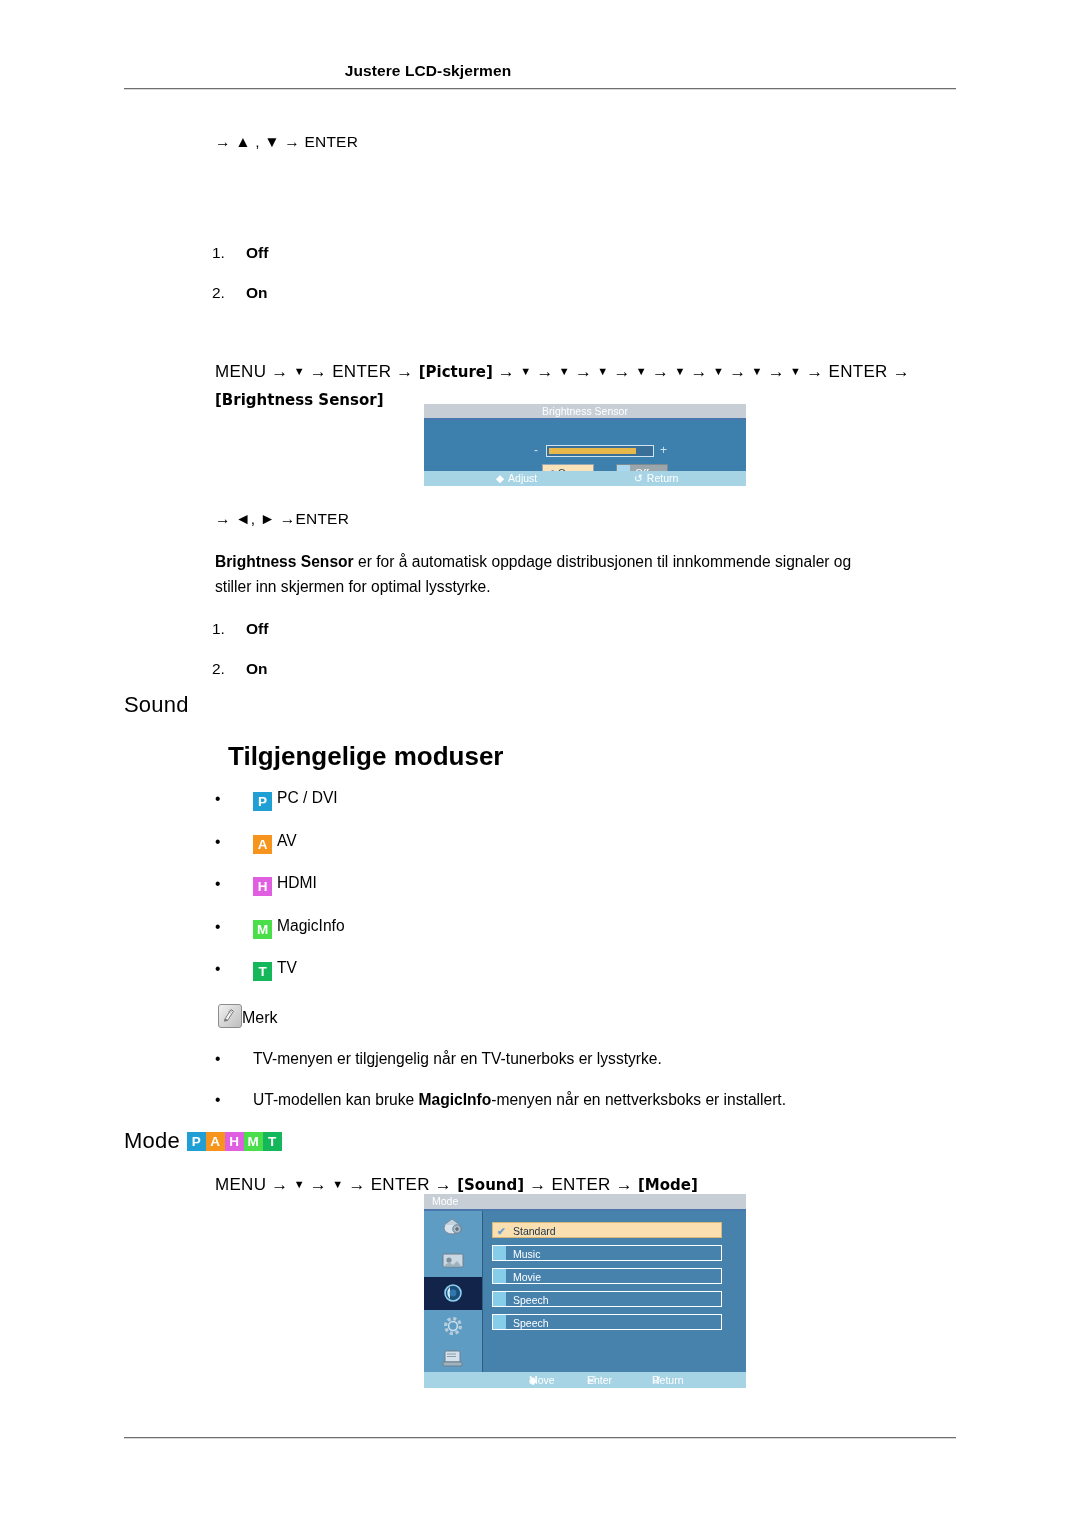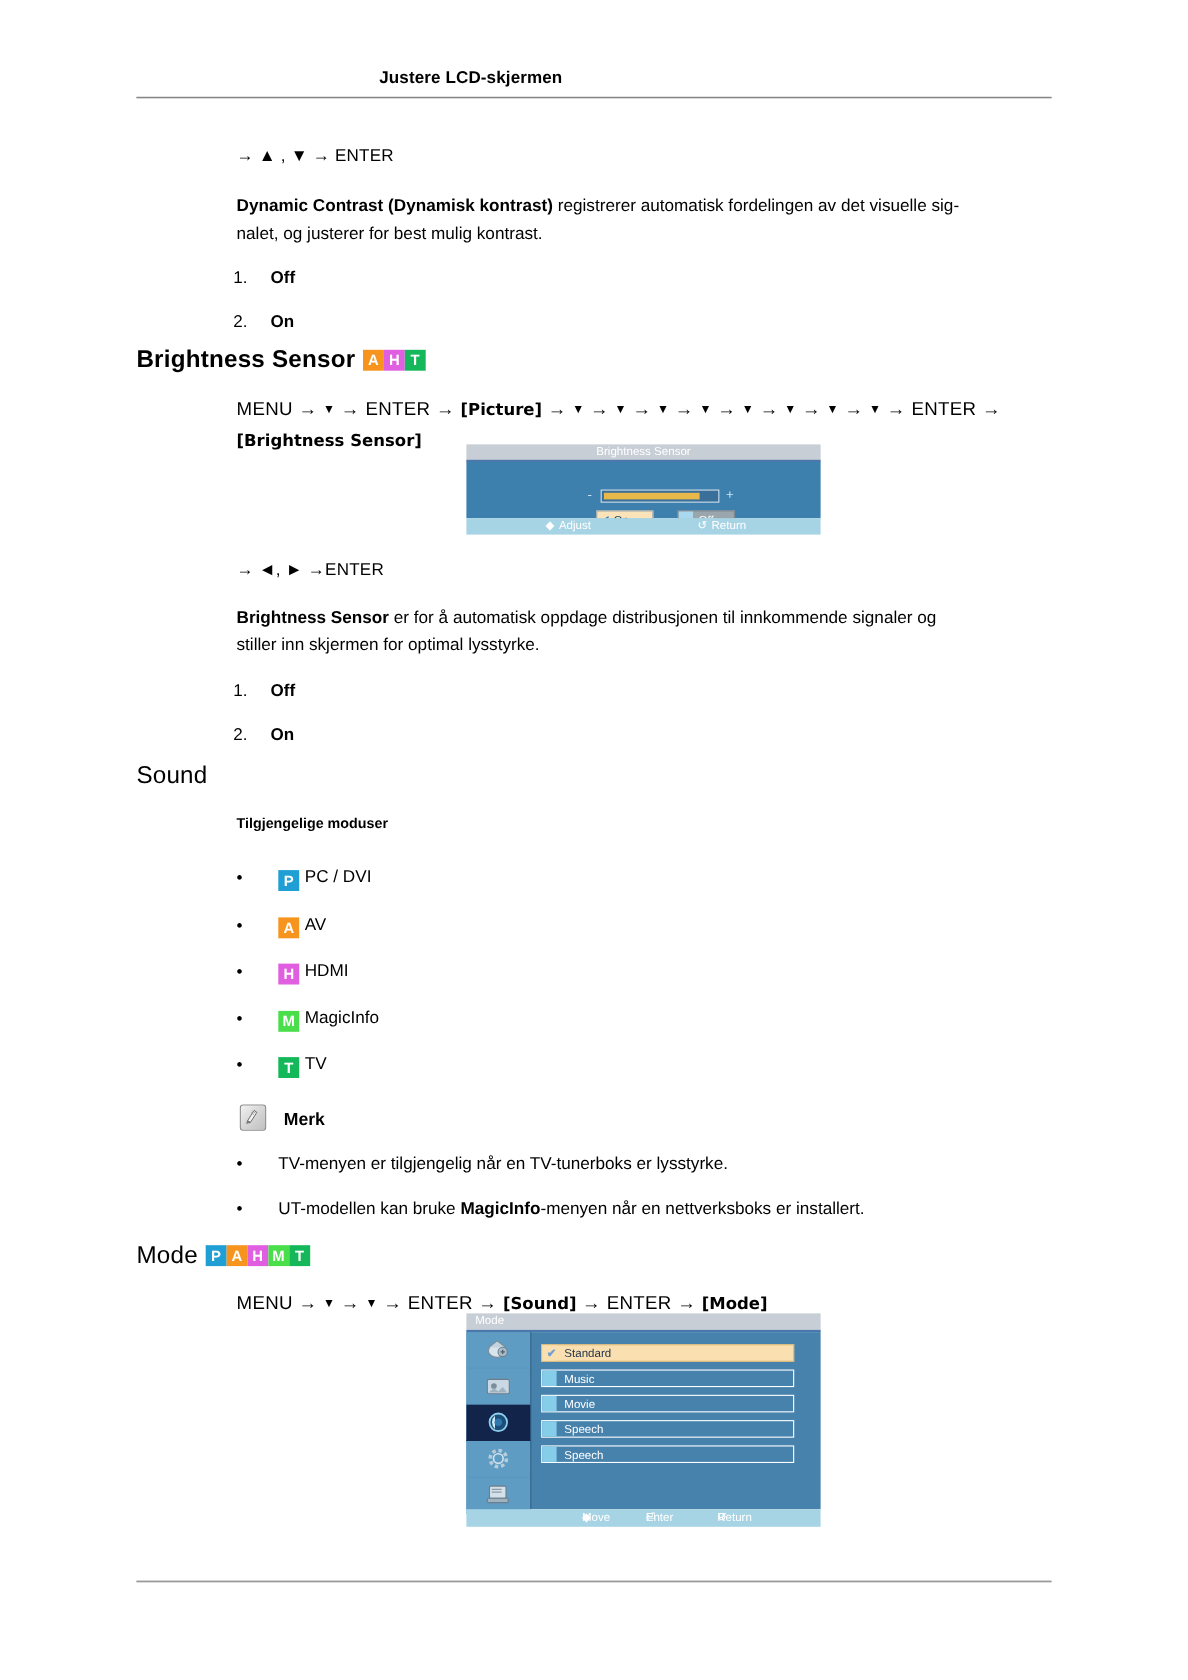--- a/index.html
+++ b/index.html
@@ -45,21 +45,21 @@
   .numlist .n{display:inline-block;width:34px;}
   .numlist .v{font-weight:bold;}
 
   
   .h1{
     font-size:22px;font-weight:normal;letter-spacing:.2px;
     white-space:nowrap;
   }
   .h1.bold{font-weight:bold;}
   .h2{
-    font-size:13px;font-weight:bold;white-space:nowrap;
+    font-size:26px;font-weight:bold;white-space:nowrap;margin-left:13px;
   }
 
   
   .badges{display:inline-block;vertical-align:2px;margin-left:7px;white-space:nowrap;font-size:0;}
   .badge{
     display:inline-block;
     width:19px;height:19px;
     line-height:19px;
     text-align:center;
     font-size:13.5px;
@@ -84,21 +84,21 @@
   
   .merk{position:absolute;white-space:nowrap;}
   .merk .mi{
     display:inline-block;width:22px;height:22px;vertical-align:-5px;
     border-radius:3px;
     background:linear-gradient(135deg,#f2f2f2 0%,#d9d9d9 45%,#bfbfbf 100%);
     border:1px solid #8d8d8d;
     position:relative;
   }
   .merk .mi svg{position:absolute;left:2px;top:2px;}
-  .merk .ml{font-size:16px;font-weight:bold;margin-left:16px;}
+  .merk .ml{font-size:16px;font-weight:normal;margin-left:0;}
 
   
   .path{
     position:absolute;
     font-size:17px;
     letter-spacing:.3px;
     line-height:27px;
   }
   .path .arr{font-size:17px;}
   .path .dn{font-size:11px;vertical-align:2px;}
@@ -218,33 +218,26 @@
 </head>
 <body>
 
 <div class="page">
 
   <div class="running-head">Justere LCD-skjermen</div>
   <div class="rule rule-top"></div>
 
   <div class="blk keyline" style="left:215px;top:133px;">→ ▲ , ▼ → ENTER</div>
 
-  <div class="blk para" style="left:215px;top:175px;width:742px;">
-    <span style="font-weight:bold;">Dynamic Contrast (Dynamisk kontrast)</span><span> registrerer automatisk fordelingen av det visuelle sig-</span><br>
-    <span>nalet, og justerer for best mulig kontrast.</span>
-  </div>
 
   <div class="blk numlist" style="left:212px;top:233px;">
     <div><span class="n">1.</span><span class="v">Off</span></div>
     <div><span class="n">2.</span><span class="v">On</span></div>
   </div>
 
-  <div class="blk h1 bold" style="left:124px;top:314px;">
-    <span>Brightness Sensor</span><span class="badges" id="bs-badges"><span class="badge" style="background: rgb(247, 148, 30);">A</span><span class="badge" style="background: rgb(224, 95, 224);">H</span><span class="badge" style="background: rgb(20, 184, 90);">T</span></span>
-  </div>
 
   <div class="path" style="left:215px;top:358px;width:760px;" id="bs-path"><span>MENU</span><span class="arr"> → </span><span class="dn">▼</span><span class="arr"> → </span><span>ENTER</span><span class="arr"> → </span><span class="tok">[Picture]</span><span class="arr"> → </span><span class="dn">▼</span><span class="arr"> → </span><span class="dn">▼</span><span class="arr"> → </span><span class="dn">▼</span><span class="arr"> → </span><span class="dn">▼</span><span class="arr"> → </span><span class="dn">▼</span><span class="arr"> → </span><span class="dn">▼</span><span class="arr"> → </span><span class="dn">▼</span><span class="arr"> → </span><span class="dn">▼</span><span class="arr"> → </span><span>ENTER</span><span class="arr"> → </span><br><span class="tok">[Brightness Sensor]</span></div>
 
   <div class="osd osd-bs">
     <div class="osd-title">Brightness Sensor</div>
     <div class="body">
       <span class="minus">-</span>
       <div class="track">
         <div class="fill" id="bs-fill" style="width: 82%;"></div>
       </div>

